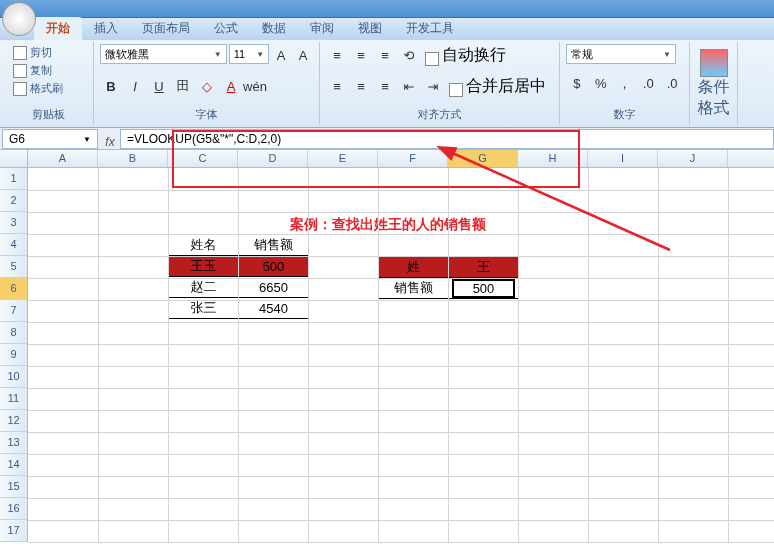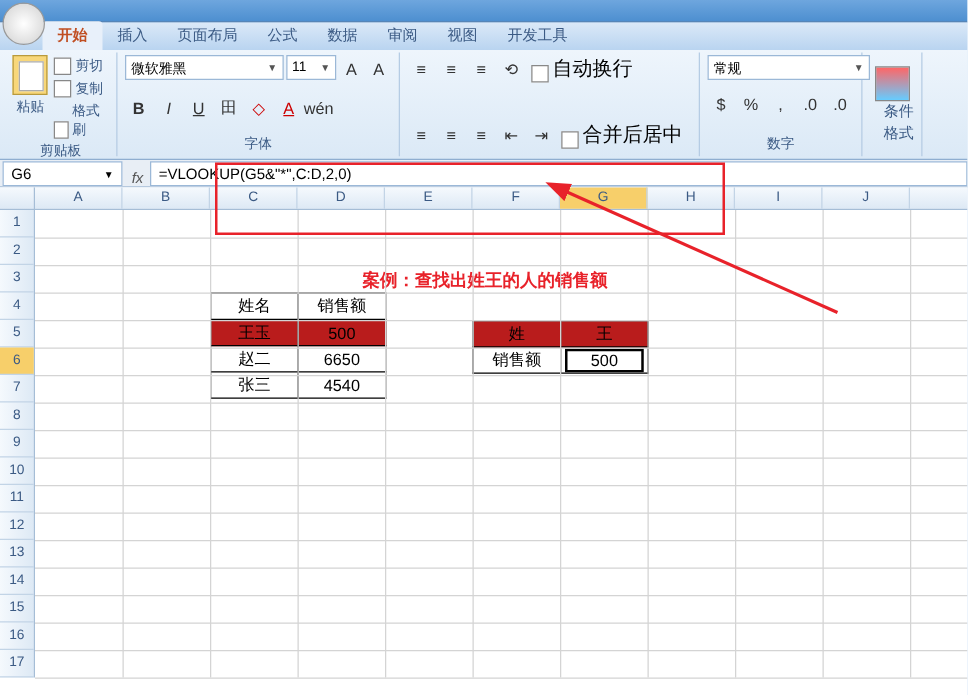--- a/index.html
+++ b/index.html
@@ -68,24 +68,20 @@
   <div class="tab">公式</div>
   <div class="tab">数据</div>
   <div class="tab">审阅</div>
   <div class="tab">视图</div>
   <div class="tab">开发工具</div>
 </div>
 
 <div class="ribbon">
   <div class="group clip">
     <div class="clip-body">
-      <div class="paste">
-        <div class="paste-icon"></div>
-        <div class="paste-txt">粘贴</div>
-      </div>
       <div class="mini-btns">
         <div class="mini-btn">
             <span class="icn"></span>
             <span>剪切</span>
           </div>
         <div class="mini-btn">
             <span class="icn"></span>
             <span>复制</span>
           </div>
         <div class="mini-btn">
@@ -145,40 +141,41 @@
       <div class="btn">≡</div>
       <div class="btn">≡</div>
       <div class="btn">≡</div>
       <div class="btn">⇤</div>
       <div class="btn">⇥</div>
       <div class="mini-btn">
           <span class="icn"></span>
           <span>合并后居中</span>
         </div>
     </div>
+    <div class="group-label">对齐方式</div>
   </div>
 
   <div class="group num">
-    <div class="combo" style="width:130px">
+    <div class="combo" style="width:110px">
         <span>常规</span>
         <span class="arr">▼</span>
       </div>
     <div class="font-row">
       <div class="btn">$</div>
       <div class="btn">%</div>
       <div class="btn">,</div>
       <div class="btn">.0</div>
       <div class="btn">.0</div>
     </div>
     <div class="group-label">数字</div>
   </div>
 
   <div class="group cond">
     <div class="cond-icon"></div>
-    <div style="font-size:12px;color:#3b5a84;text-align:right">条件格式</div>
+    <div style="font-size:16px;color:#3b5a84;text-align:center">条件格式</div>
   </div>
 </div>
 
 <div class="formula-bar">
   <div class="namebox">
       <span>G6</span>
       <span class="arr">▼</span>
     </div>
   <div class="fx">fx</div>
   <div class="formula-input">

